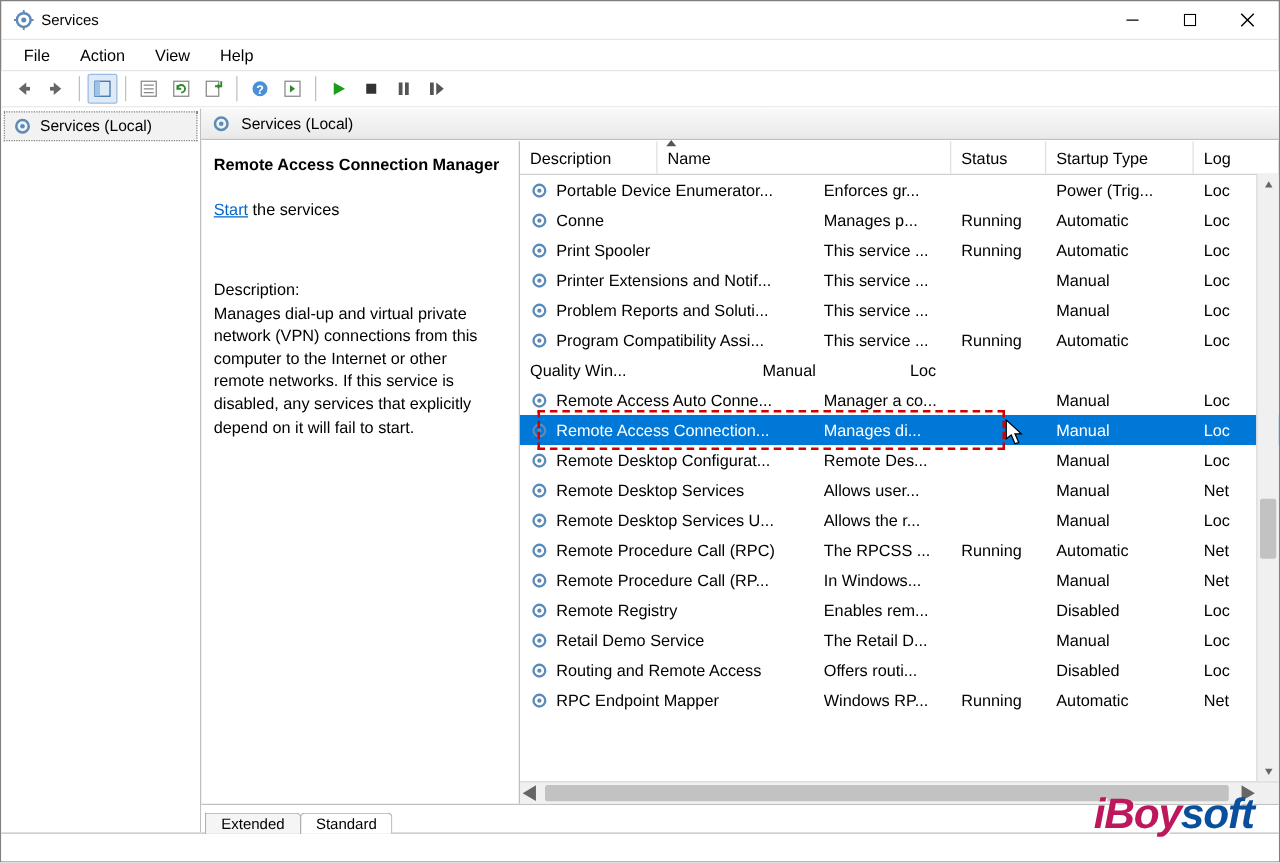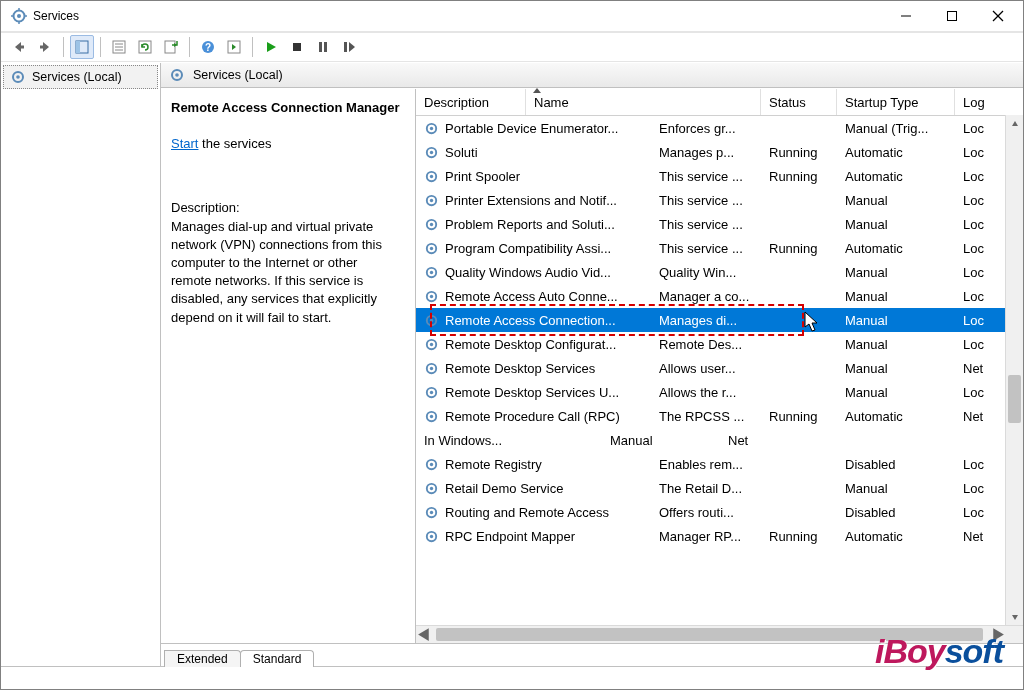--- a/index.html
+++ b/index.html
@@ -86,20 +86,26 @@
         </svg>
       </div>
     <div class="winbtn winclose">
         <svg viewBox="0 0 12 12">
           <line x1="1" y1="1" x2="11" y2="11" stroke="#000" stroke-width="1.2"></line>
           <line x1="11" y1="1" x2="1" y2="11" stroke="#000" stroke-width="1.2"></line>
         </svg>
       </div>
   </div>
 
+  <div class="menubar">
+    <span>File</span>
+    <span>Action</span>
+    <span>View</span>
+    <span>Help</span>
+  </div>
 
   <div class="toolbar">
     <div class="tb-btn">
         <svg viewBox="0 0 16 16">
           <path d="M10 3 L4 8 L10 13 Z" fill="#666"></path>
           <rect x="9" y="6.5" width="4" height="3" fill="#666"></rect>
         </svg>
       </div>
     <div class="tb-btn">
         <svg viewBox="0 0 16 16">
@@ -223,32 +229,32 @@
                   <span style="display:inline-flex">
                     <svg width="15" height="15" viewBox="0 0 16 16">
                       <circle cx="8" cy="8" r="5" fill="none" stroke="#5b8bb8" stroke-width="2"></circle>
                       <circle cx="8" cy="8" r="1.8" fill="#5b8bb8"></circle>
                     </svg>
                   </span>
                   <span>Portable Device Enumerator...</span>
                 </div>
                 <div class="cell" style="width:110px">Enforces gr...</div>
                 <div class="cell" style="width:76px"></div>
-                <div class="cell" style="width:118px">Manual (Trig...</div>
-                <div class="cell" style="width:40px">Loc</div>
-              </div>
-              <div class="row">
-                <div class="cell" style="width:235px">
-                  <span style="display:inline-flex">
-                    <svg width="15" height="15" viewBox="0 0 16 16">
-                      <circle cx="8" cy="8" r="5" fill="none" stroke="#5b8bb8" stroke-width="2"></circle>
-                      <circle cx="8" cy="8" r="1.8" fill="#5b8bb8"></circle>
-                    </svg>
-                  </span>
-                  <span>Soluti</span>
+                <div class="cell" style="width:118px">Power (Trig...</div>
+                <div class="cell" style="width:40px">Loc</div>
+              </div>
+              <div class="row">
+                <div class="cell" style="width:235px">
+                  <span style="display:inline-flex">
+                    <svg width="15" height="15" viewBox="0 0 16 16">
+                      <circle cx="8" cy="8" r="5" fill="none" stroke="#5b8bb8" stroke-width="2"></circle>
+                      <circle cx="8" cy="8" r="1.8" fill="#5b8bb8"></circle>
+                    </svg>
+                  </span>
+                  <span>Conne</span>
                 </div>
                 <div class="cell" style="width:110px">Manages p...</div>
                 <div class="cell" style="width:76px">Running</div>
                 <div class="cell" style="width:118px">Automatic</div>
                 <div class="cell" style="width:40px">Loc</div>
               </div>
               <div class="row">
                 <div class="cell" style="width:235px">
                   <span style="display:inline-flex">
                     <svg width="15" height="15" viewBox="0 0 16 16">
@@ -302,29 +308,20 @@
                     </svg>
                   </span>
                   <span>Program Compatibility Assi...</span>
                 </div>
                 <div class="cell" style="width:110px">This service ...</div>
                 <div class="cell" style="width:76px">Running</div>
                 <div class="cell" style="width:118px">Automatic</div>
                 <div class="cell" style="width:40px">Loc</div>
               </div>
               <div class="row">
-                <div class="cell" style="width:235px">
-                  <span style="display:inline-flex">
-                    <svg width="15" height="15" viewBox="0 0 16 16">
-                      <circle cx="8" cy="8" r="5" fill="none" stroke="#5b8bb8" stroke-width="2"></circle>
-                      <circle cx="8" cy="8" r="1.8" fill="#5b8bb8"></circle>
-                    </svg>
-                  </span>
-                  <span>Quality Windows Audio Vid...</span>
-                </div>
                 <div class="cell" style="width:110px">Quality Win...</div>
                 <div class="cell" style="width:76px"></div>
                 <div class="cell" style="width:118px">Manual</div>
                 <div class="cell" style="width:40px">Loc</div>
               </div>
               <div class="row">
                 <div class="cell" style="width:235px">
                   <span style="display:inline-flex">
                     <svg width="15" height="15" viewBox="0 0 16 16">
                       <circle cx="8" cy="8" r="5" fill="none" stroke="#5b8bb8" stroke-width="2"></circle>
@@ -407,20 +404,29 @@
                     </svg>
                   </span>
                   <span>Remote Procedure Call (RPC)</span>
                 </div>
                 <div class="cell" style="width:110px">The RPCSS ...</div>
                 <div class="cell" style="width:76px">Running</div>
                 <div class="cell" style="width:118px">Automatic</div>
                 <div class="cell" style="width:40px">Net</div>
               </div>
               <div class="row">
+                <div class="cell" style="width:235px">
+                  <span style="display:inline-flex">
+                    <svg width="15" height="15" viewBox="0 0 16 16">
+                      <circle cx="8" cy="8" r="5" fill="none" stroke="#5b8bb8" stroke-width="2"></circle>
+                      <circle cx="8" cy="8" r="1.8" fill="#5b8bb8"></circle>
+                    </svg>
+                  </span>
+                  <span>Remote Procedure Call (RP...</span>
+                </div>
                 <div class="cell" style="width:110px">In Windows...</div>
                 <div class="cell" style="width:76px"></div>
                 <div class="cell" style="width:118px">Manual</div>
                 <div class="cell" style="width:40px">Net</div>
               </div>
               <div class="row">
                 <div class="cell" style="width:235px">
                   <span style="display:inline-flex">
                     <svg width="15" height="15" viewBox="0 0 16 16">
                       <circle cx="8" cy="8" r="5" fill="none" stroke="#5b8bb8" stroke-width="2"></circle>
@@ -467,21 +473,21 @@
               <div class="row">
                 <div class="cell" style="width:235px">
                   <span style="display:inline-flex">
                     <svg width="15" height="15" viewBox="0 0 16 16">
                       <circle cx="8" cy="8" r="5" fill="none" stroke="#5b8bb8" stroke-width="2"></circle>
                       <circle cx="8" cy="8" r="1.8" fill="#5b8bb8"></circle>
                     </svg>
                   </span>
                   <span>RPC Endpoint Mapper</span>
                 </div>
-                <div class="cell" style="width:110px">Manager RP...</div>
+                <div class="cell" style="width:110px">Windows RP...</div>
                 <div class="cell" style="width:76px">Running</div>
                 <div class="cell" style="width:118px">Automatic</div>
                 <div class="cell" style="width:40px">Net</div>
               </div>
             </div>
 
           <div class="highlight-box" style="left:14px;top:215px;width:370px;height:28px"></div>
           <div class="cursor" style="left:388px;top:222px">
             <svg viewBox="0 0 18 22">
                 <path d="M1 1 L1 16 L5 13 L8 20 L11 19 L8 12 L13 12 Z" fill="#fff" stroke="#000" stroke-width="1"></path>

